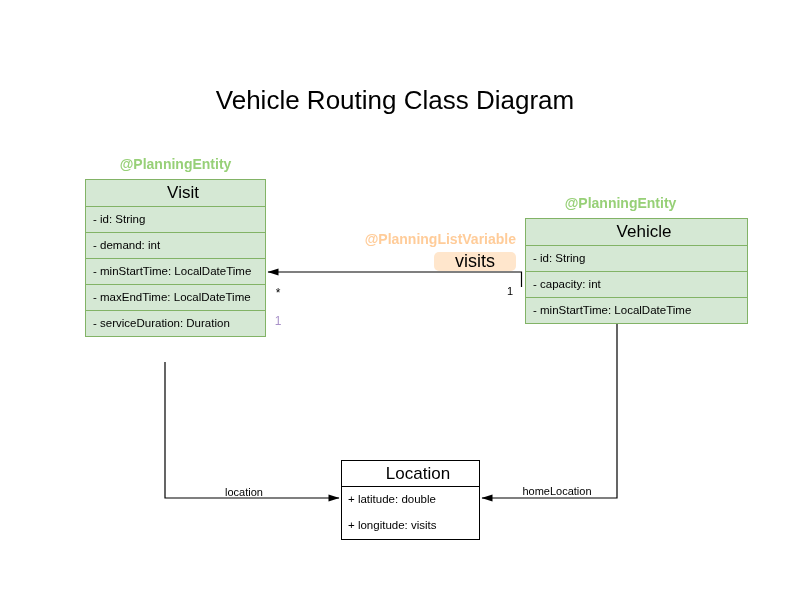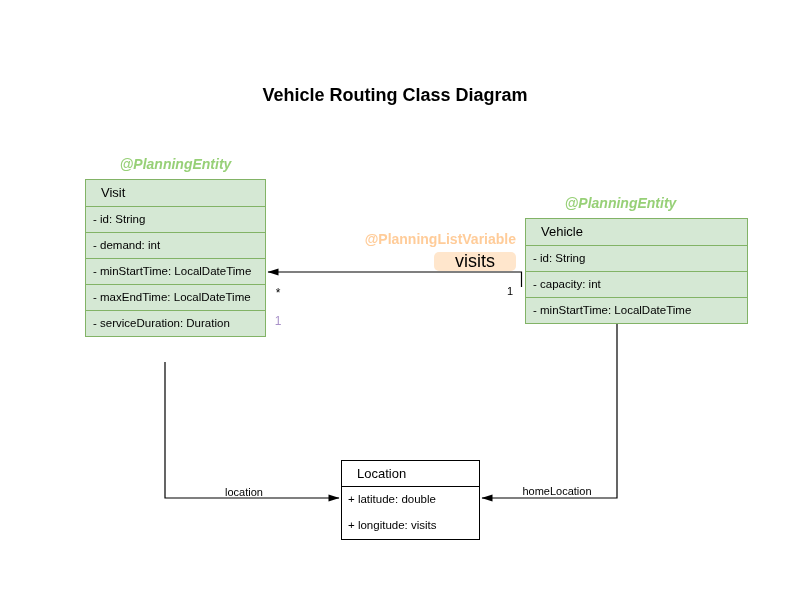--- a/index.html
+++ b/index.html
@@ -2,40 +2,40 @@
 <html><head>
 <meta charset="utf-8">
 <style>
   html,body { margin:0; padding:0; background:#ffffff; }
   .canvas {
     position:relative; width:800px; height:600px; background:#ffffff;
     font-family:"Liberation Sans", sans-serif; color:#000; overflow:hidden;
   }
   .title {
     position:absolute; left:195px; top:85px; width:400px;
-    text-align:center; font-size:18px; font-weight:bold; color:#000;
+    text-align:center; font-size:26px; font-weight:normal; color:#000;
   }
   .annotation {
     position:absolute; font-size:14px; font-weight:bold; text-align:center;
     white-space:nowrap;
   }
-  .ann-green { color:#97d077;font-style:italic; }
+  .ann-green { color:#97d077; }
   .ann-orange { color:#ffcc99; text-align:right; }
   .uml {
     position:absolute; box-sizing:border-box; font-size:11.5px;
   }
   .uml-green { background:#d5e8d4; border:1px solid #82b366; }
   .uml-plain { background:#ffffff; border:1px solid #000000; }
   .row {
     height:26px; line-height:25px; box-sizing:border-box;
     padding-left:7px; white-space:nowrap; overflow:hidden; text-align:left;
   }
   .uml-green .row + .row { border-top:1px solid #82b366; }
   .uml-plain .hdr { border-bottom:1px solid #000000; }
-  .hdr { padding-left:15px; font-size:13px; }
+  .hdr { text-align:center; padding-left:15px; font-size:17px; }
   .edge-label {
     position:absolute; font-size:11px; text-align:center; color:#000;
     white-space:nowrap;
   }
   .chip {
     position:absolute; left:434px; top:252px; width:82px; height:19px;
     background:#ffe6cc; border-radius:5px; font-size:18px; line-height:19px;
     text-align:center; color:#000;
   }
   .mult { position:absolute; font-size:12px; text-align:center; width:20px; }

